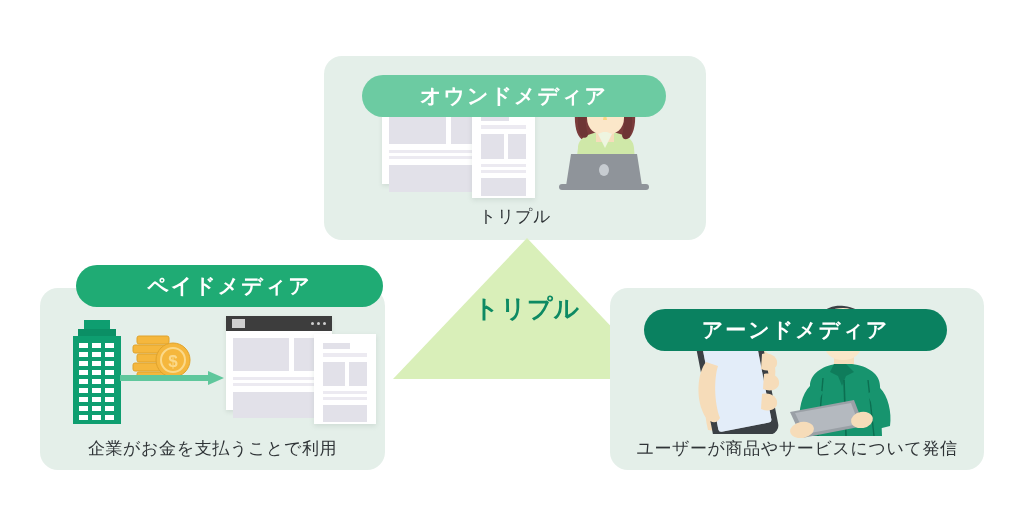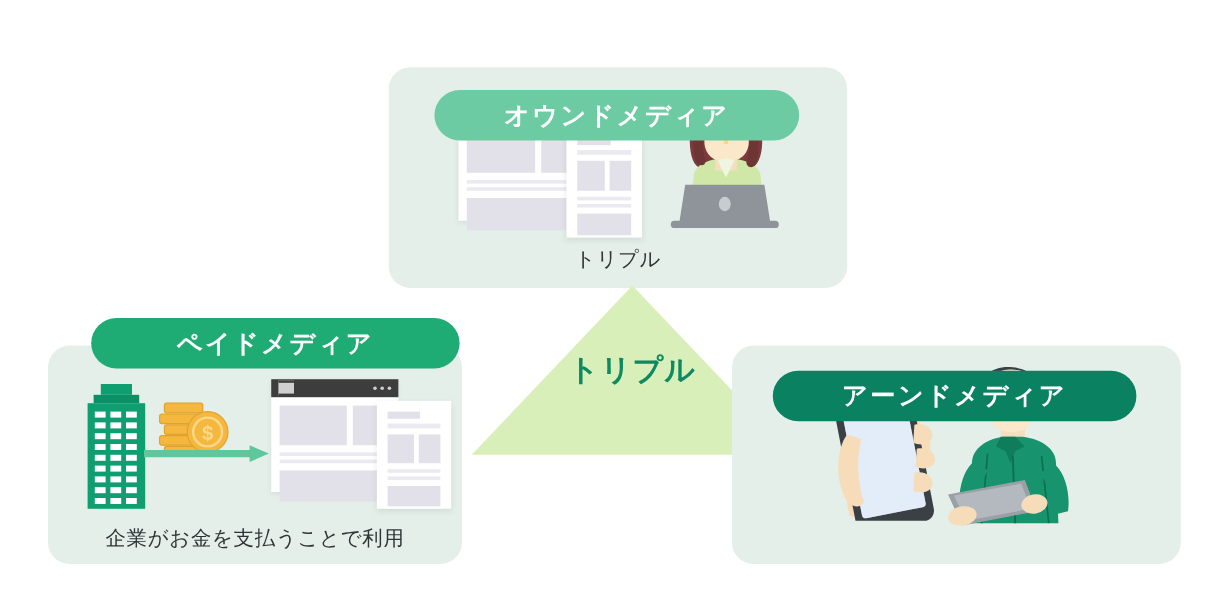--- a/index.html
+++ b/index.html
@@ -339,14 +339,15 @@
     <path d="M100 88 C108 96 112 112 110 126 L94 130 C96 114 92 100 86 94 Z" fill="#17946e"></path>
 
     <path d="M10 112 L74 100 L84 126 L22 138 Z" fill="#9aa0a6"></path>
     <path d="M15 113 L71 103 L79 124 L25 134 Z" fill="#b4b9bf"></path>
 
     <ellipse cx="22" cy="130" rx="12" ry="8" transform="rotate(-10 22 130)" fill="#f6dcb9"></ellipse>
     <ellipse cx="82" cy="120" rx="11" ry="8" transform="rotate(-10 82 120)" fill="#f6dcb9"></ellipse>
   </svg>
 
   <div class="badge" id="badge-earned">アーンドメディア</div>
+  <div class="caption" id="caption-earned">ユーザーが商品やサービスについて発信</div>
 
 </div>
 
 </body></html>

